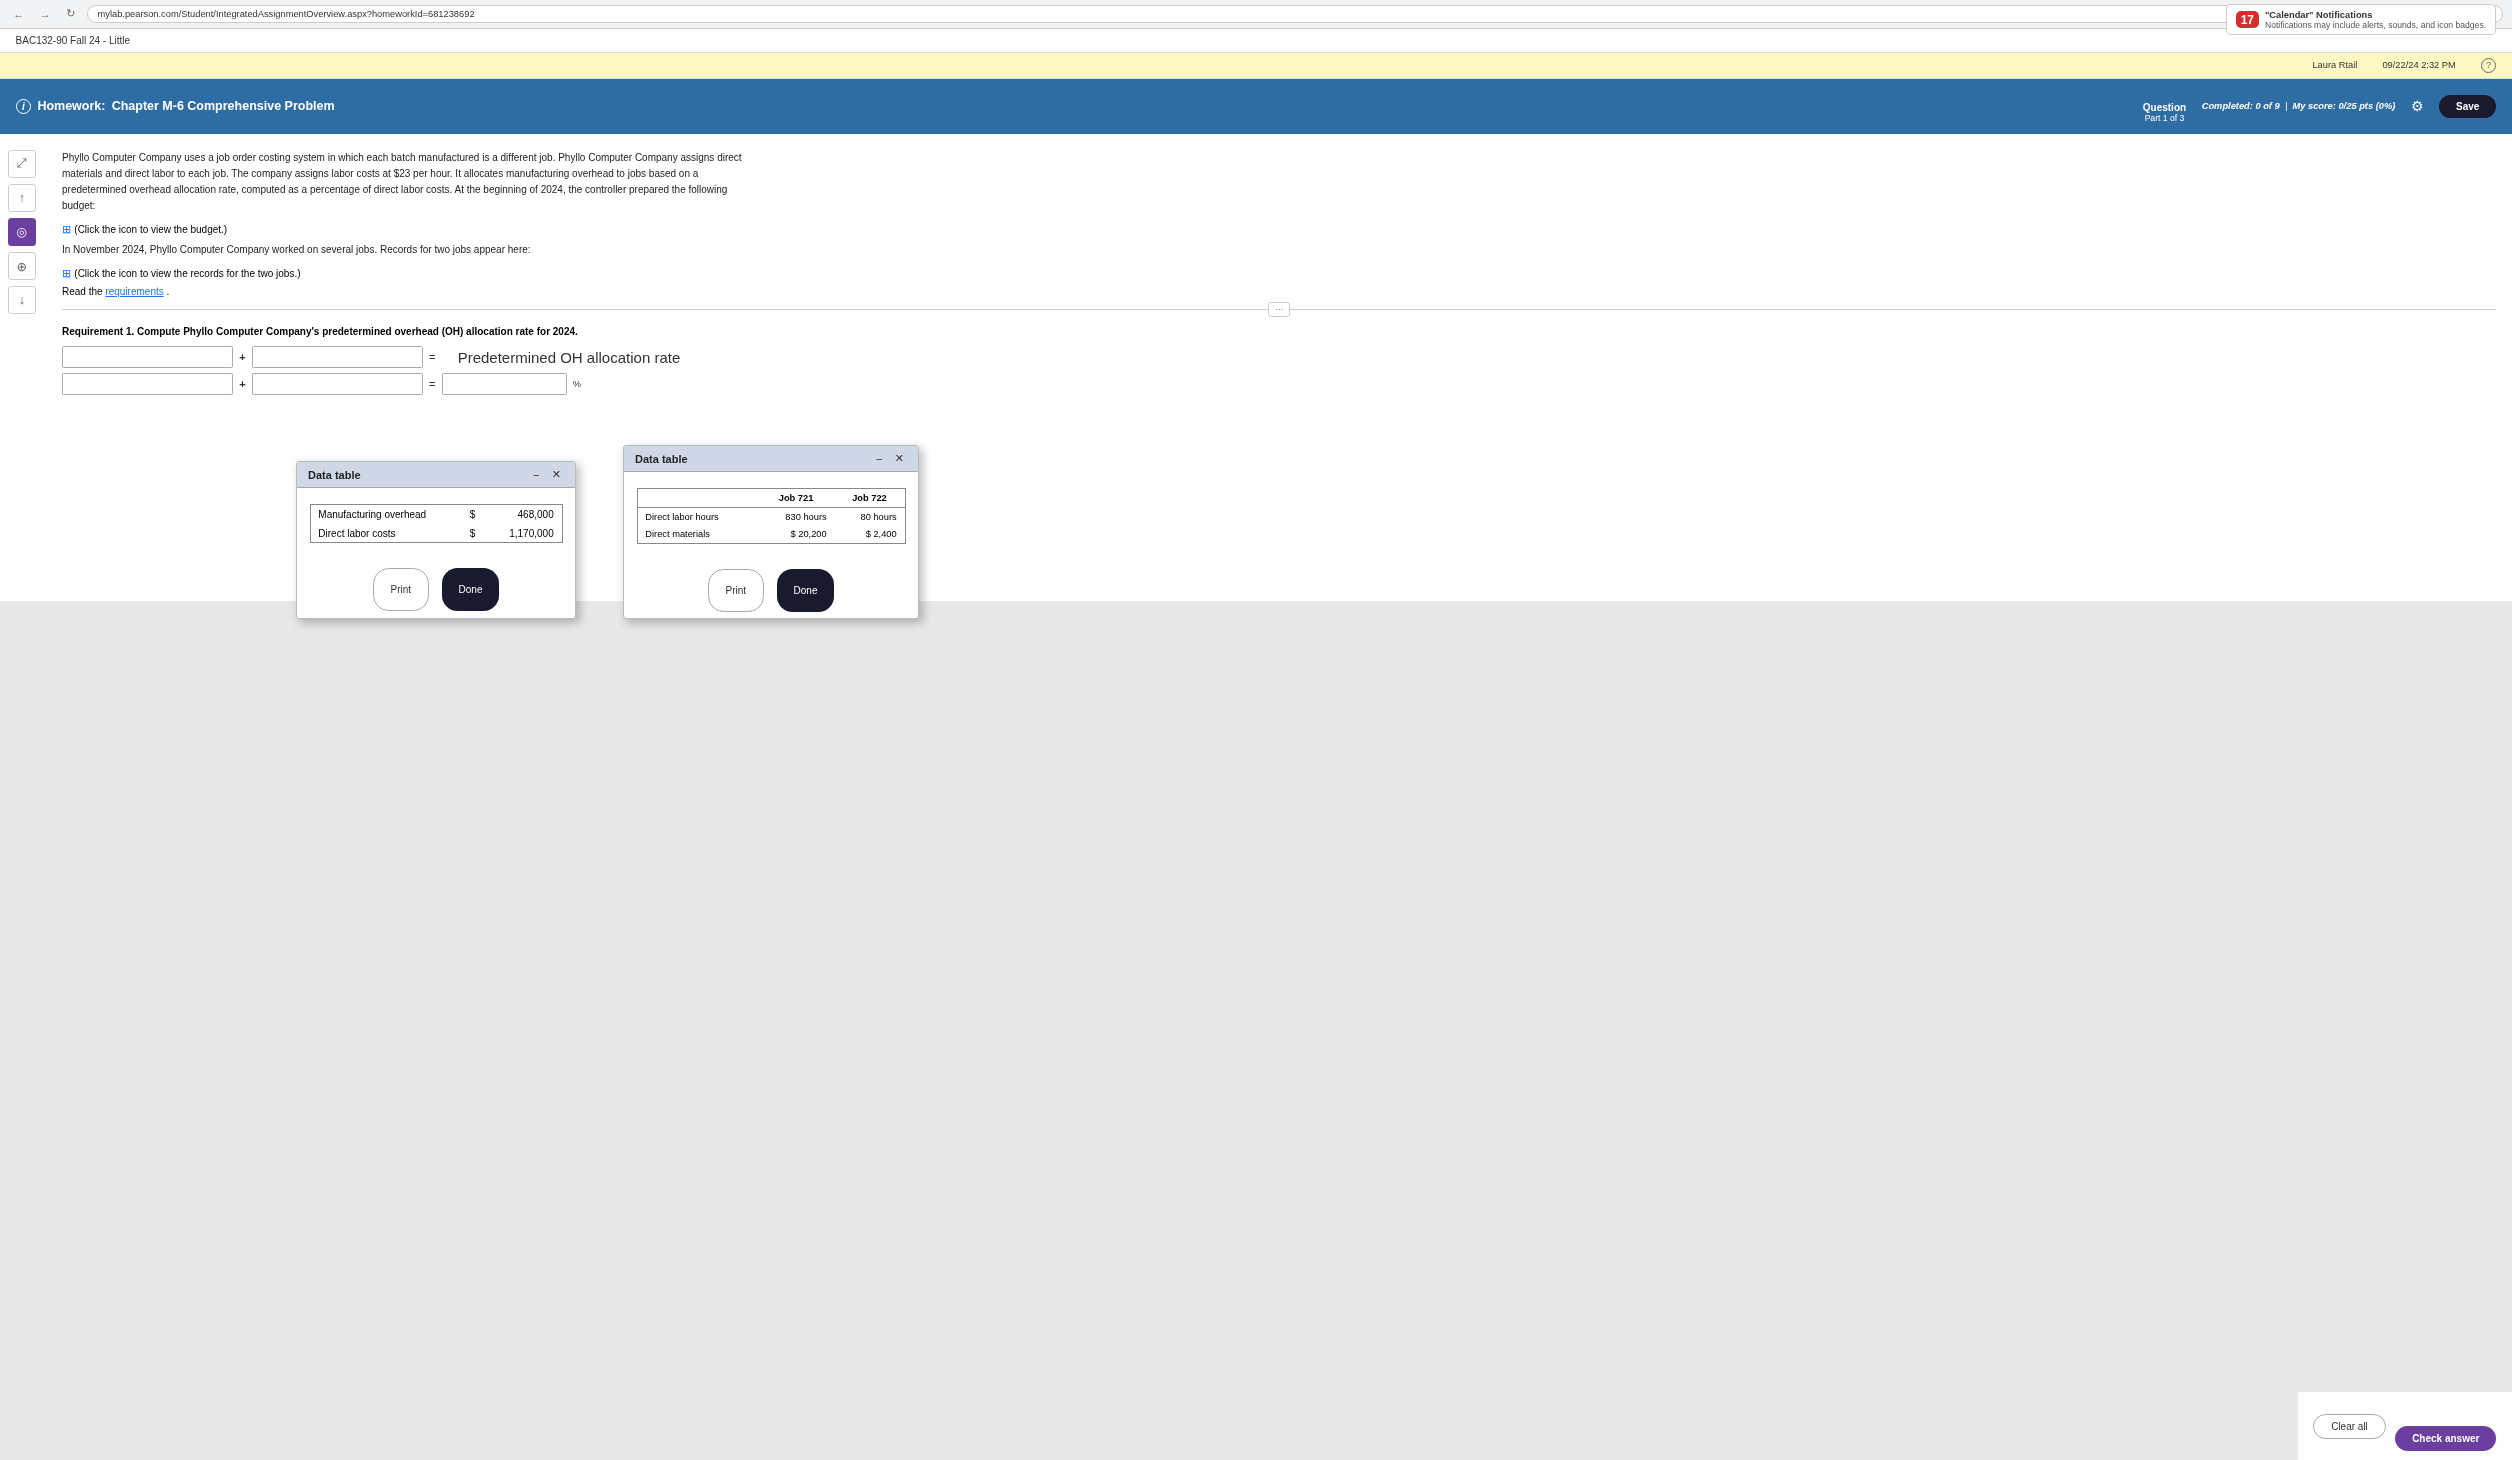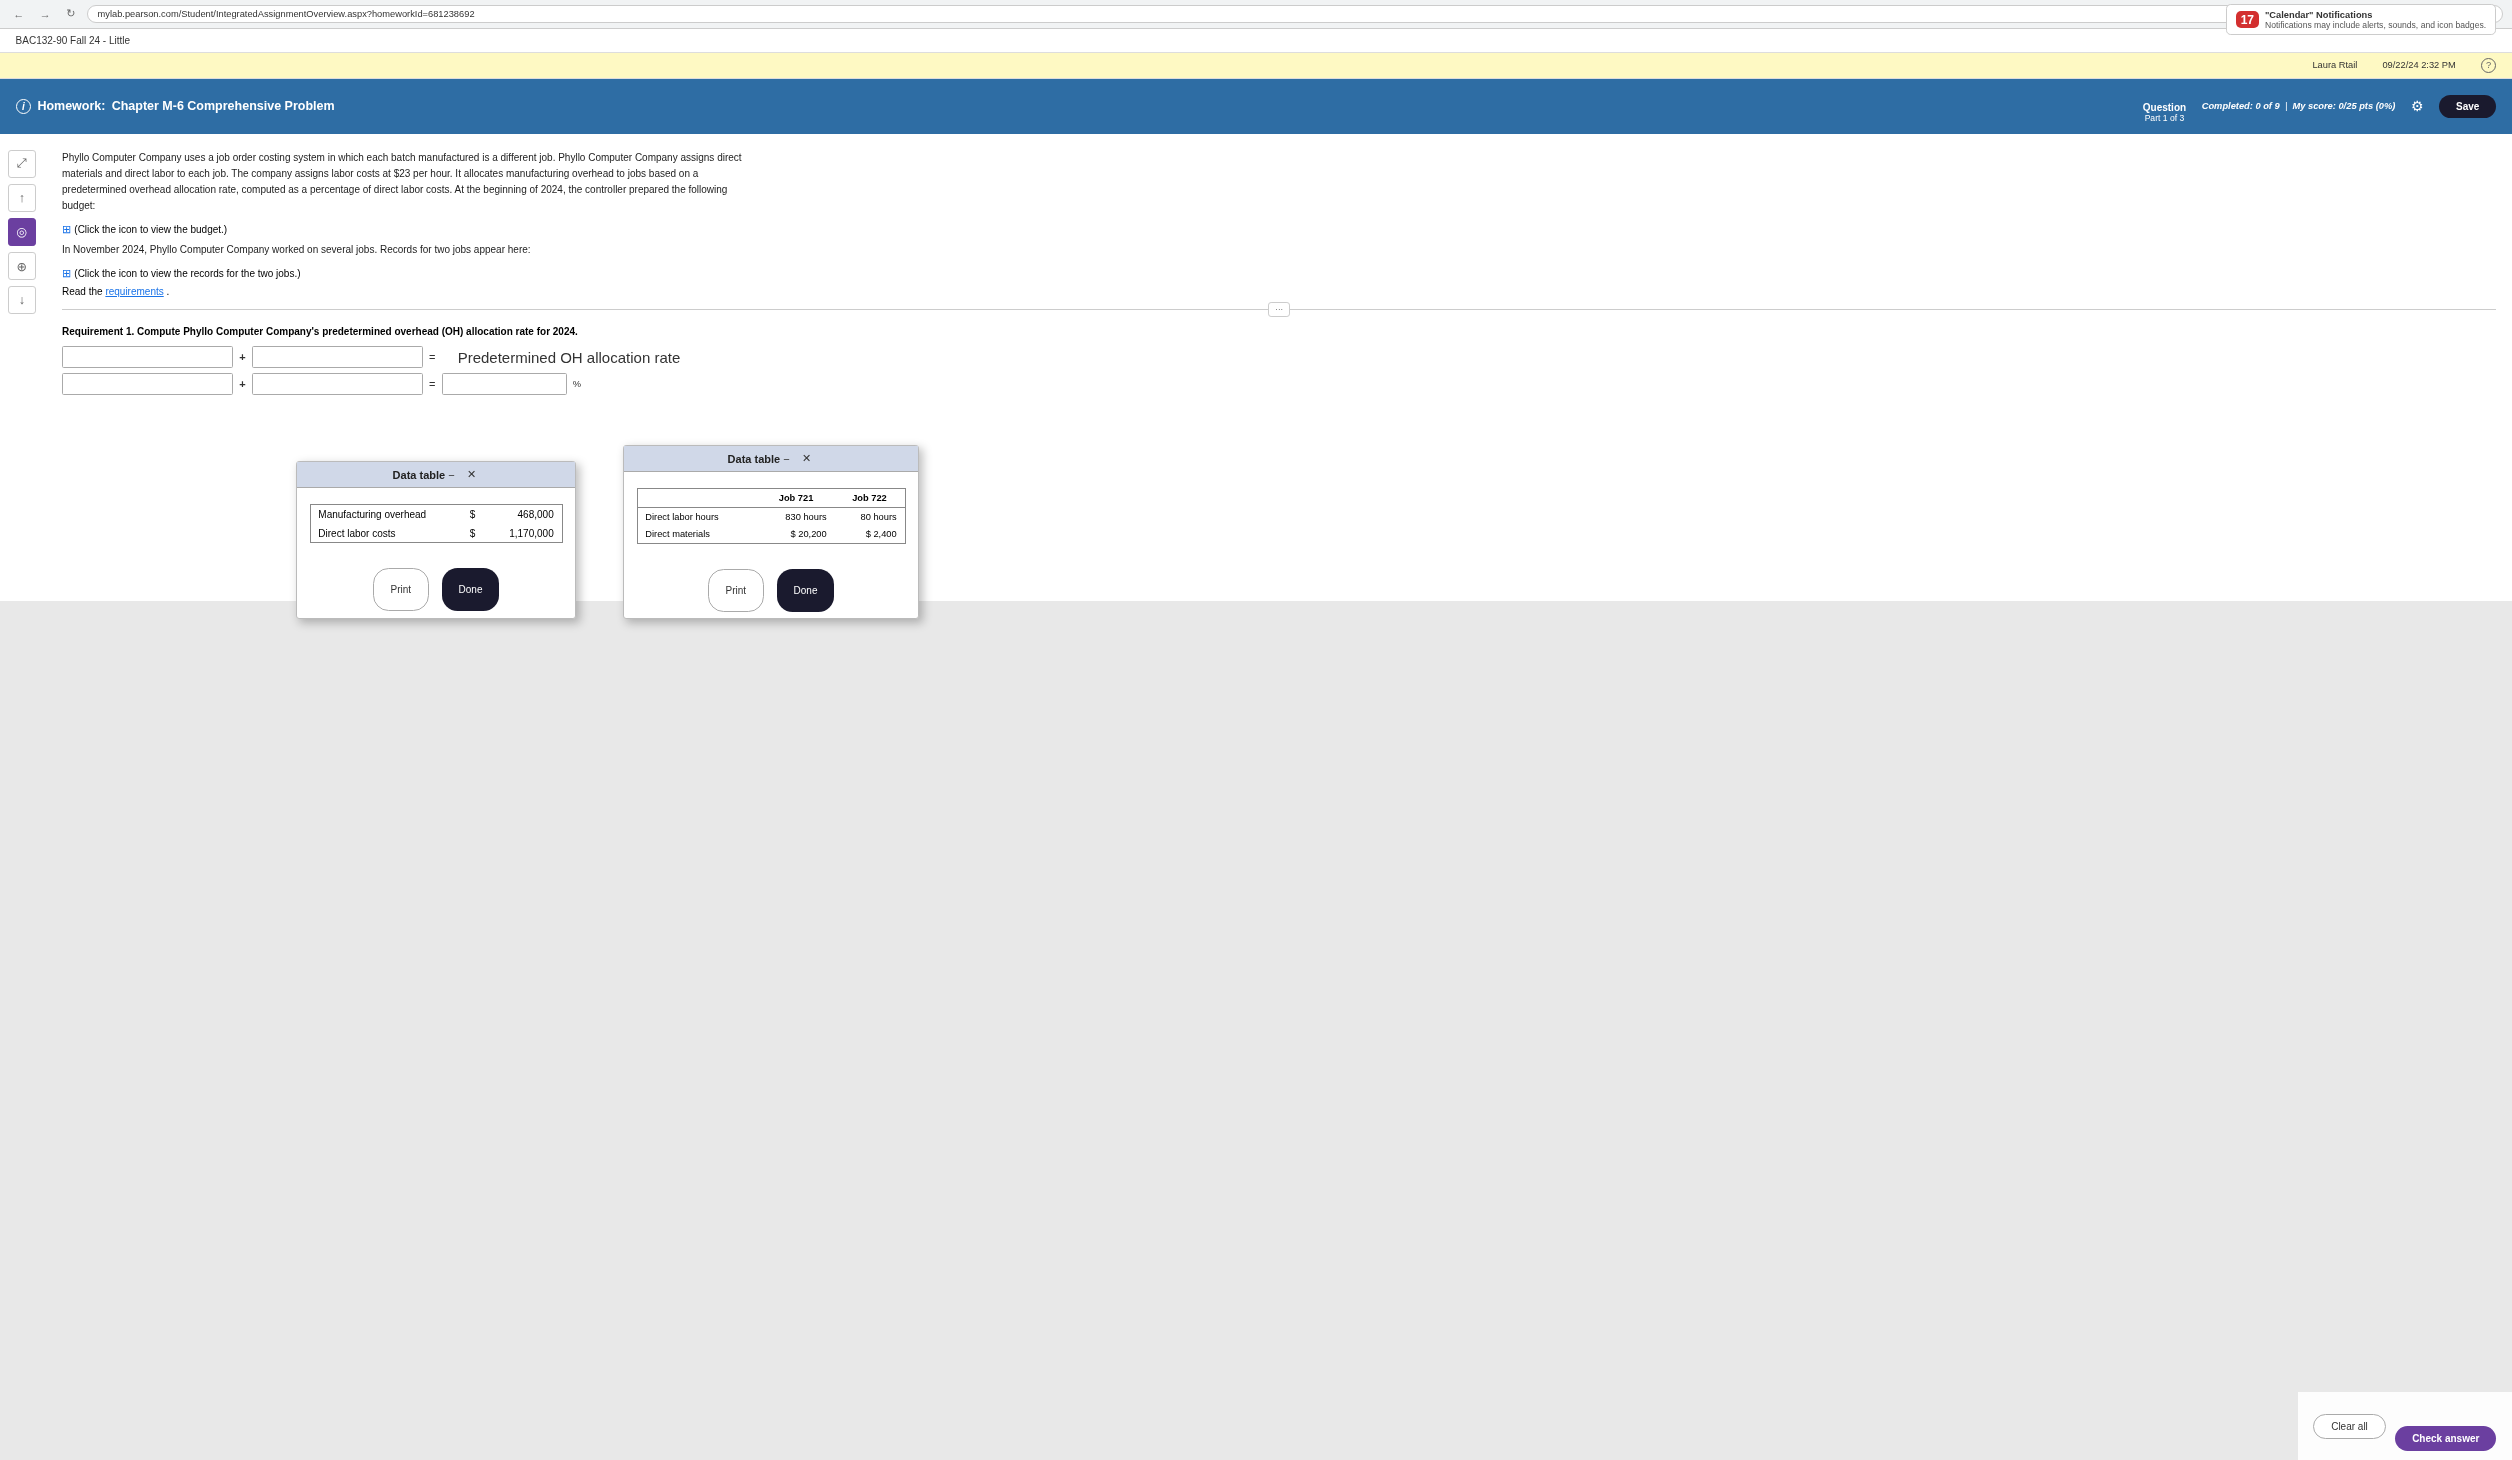--- a/index.html
+++ b/index.html
@@ -289,21 +289,21 @@
     .modal-right {
       left: 623px;
       top: 311px;
       width: 296px;
     }
     .modal-header {
       background: #d0d8e8;
       padding: 6.2px 11px;
       display: flex;
       align-items: center;
-      justify-content: center;
+      justify-content: space-between;
       border-bottom: 0.8px solid #aaa;
     }
     .modal-title {
       font-size: 11px;
       font-weight: bold;
       color: #222;
     }
     .modal-controls {
       display: flex;
       align-items: center;

